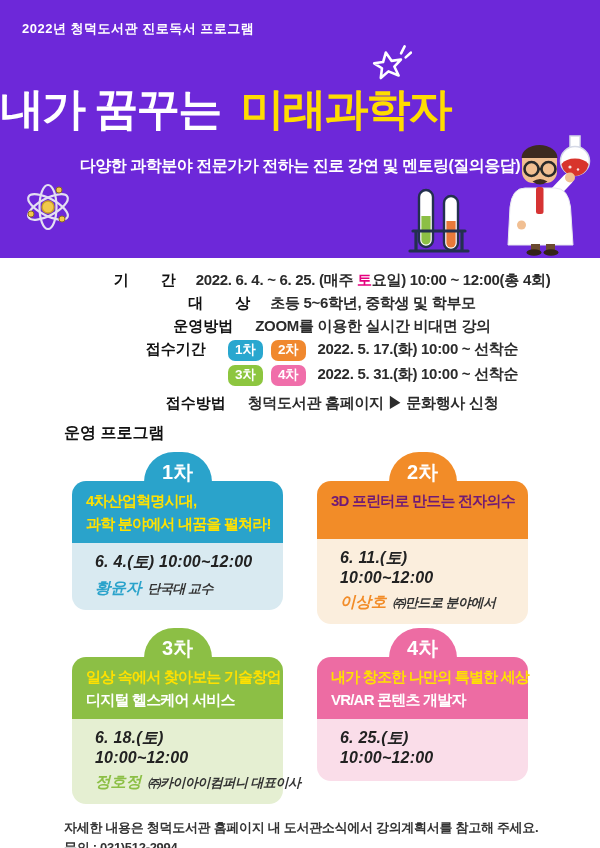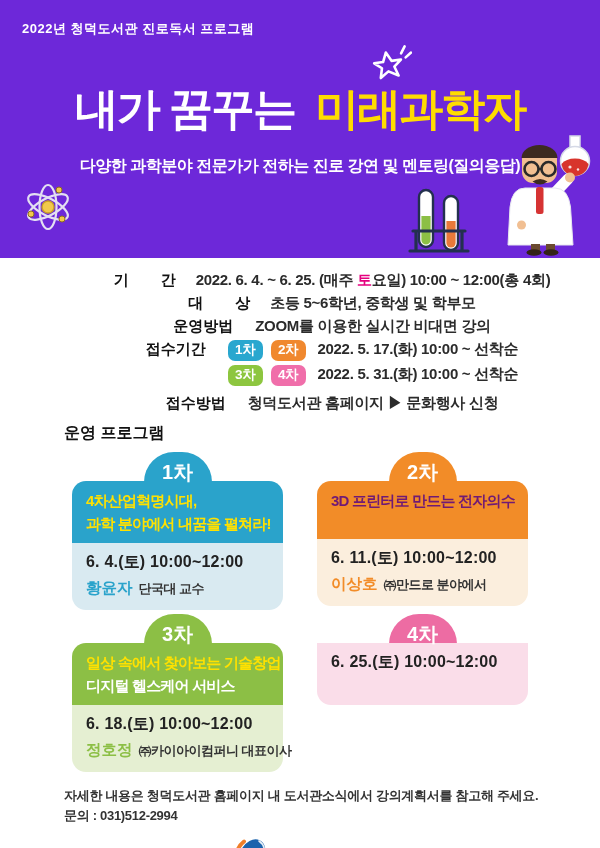--- a/index.html
+++ b/index.html
@@ -4,21 +4,21 @@
 <style>
   * { margin:0; padding:0; box-sizing:border-box; }
   html,body { width:600px; height:848px; }
   body {
     font-family:"Liberation Sans", sans-serif;
     background:#ffffff; overflow:hidden; position:relative;
   }
   
   .header { position:relative; width:600px; height:258px; background:#6d28d9; overflow:hidden; }
   .program-label { position:absolute; top:20px; left:22px; color:#ffffff; font-size:13px; font-weight:bold; letter-spacing:0.5px; }
-  .title { position:absolute; top:80px; left:0; width:100%; text-align:center; font-size:44px; font-weight:bold; letter-spacing:-2px; white-space:nowrap; }
+  .title { position:absolute; top:80px; left:0; width:100%; text-align:left; font-size:44px; font-weight:bold; letter-spacing:-2px; white-space:nowrap; }
   .title .t-white { color:#ffffff; }
   .title .t-yellow { margin-left:10px; }
   .star-doodle { position:absolute; top:46px; left:368px; transform:rotate(-8deg); }
   .subtitle { position:absolute; top:156px; left:0; width:100%; text-align:center; color:#ffffff; font-size:16px; font-weight:bold; letter-spacing:-0.5px; }
   .atom { position:absolute; left:22px; top:180px; }
   .tubes { position:absolute; left:408px; bottom:0; }
   .scientist { position:absolute; right:2px; bottom:-2px; }
   
   .info { padding:13px 0 0 64px; }
   .info-row { display:flex; margin-bottom:4px; font-size:15px; color:#222;justify-content:center; }
@@ -28,21 +28,21 @@
   .badge { display:inline-block; min-width:35px; text-align:center; padding:1px 6px 2px; border-radius:7px; color:#fff; font-size:13.5px; font-weight:bold; margin-right:4px; }
   .badge-gap { margin-right:8px; }
   
   .section-title { margin:10px 0 0 64px; font-size:16px; font-weight:bold; color:#111; }
   .cards { display:flex; flex-wrap:wrap; justify-content:space-between; padding:4px 72px 0; }
   .card { width:211px; margin-top:4px; }
   .card-tab { width:68px; height:30px; margin:0 auto -1px; border-radius:34px 34px 0 0; background:var(--c); color:#fff; font-size:20px; font-weight:bold; text-align:center; padding-top:7px; }
   .card-header { background:var(--c); border-radius:14px 14px 0 0; padding:9px 14px 8px; min-height:58px; }
   .card-line1 { color:#ffe100; font-size:15px; font-weight:bold; letter-spacing:-0.8px; line-height:1.5; white-space:nowrap; }
   .card-line2 { font-size:15px; font-weight:bold; letter-spacing:-0.8px; line-height:1.5; white-space:nowrap; }
-  .card-body { background:var(--light); border-radius:0 0 14px 14px; padding:9px 14px 11px; min-height:62px; }
+  .card-body { background:var(--light); border-radius:0 0 14px 14px; padding:9px 23px 11px; min-height:62px;font-style:italic; }
   .card-date { font-size:16px; font-weight:bold; color:#222; letter-spacing:0.2px; }
   .card-who { margin-top:5px; white-space:nowrap; }
   .card-name { font-size:15.5px; font-weight:bold; color:var(--c); margin-right:6px; }
   .card-aff { font-size:13px; font-weight:bold; color:#333; letter-spacing:-0.5px; }
   
   .footer { padding:14px 0 0 64px; font-size:13px; font-weight:bold; color:#333; line-height:1.5; letter-spacing:-0.3px; }
   .logo-row { display:flex; justify-content:center; align-items:center; margin-top:10px; gap:5px; }
   .logo-text { font-size:19px; font-weight:bold; color:#16306e; letter-spacing:-0.5px; }
 </style>
 </head>
@@ -196,20 +196,24 @@
     <div class="card-body">
       <div class="card-date">6. 18.(토) 10:00~12:00</div>
       <div class="card-who">
         <span class="card-name">정호정</span><span class="card-aff">㈜카이아이컴퍼니 대표이사</span>
       </div>
     </div>
   </div>
 
   <div class="card" style="--c: #ed6ca3; --light: #fadde9;">
     <div class="card-tab">4차</div>
+    <div class="card-header">
+      <div class="card-line1">내가 창조한 나만의 특별한 세상</div>
+      <div class="card-line2" style="color: rgb(255, 255, 255);">VR/AR 콘텐츠 개발자</div>
+    </div>
     <div class="card-body">
       <div class="card-date">6. 25.(토) 10:00~12:00</div>
     </div>
   </div>
 </div>
 
 <div class="footer">
   <div>자세한 내용은 청덕도서관 홈페이지 내 도서관소식에서 강의계획서를 참고해 주세요.</div>
   <div>문의 : 031)512-2994</div>
 </div>

